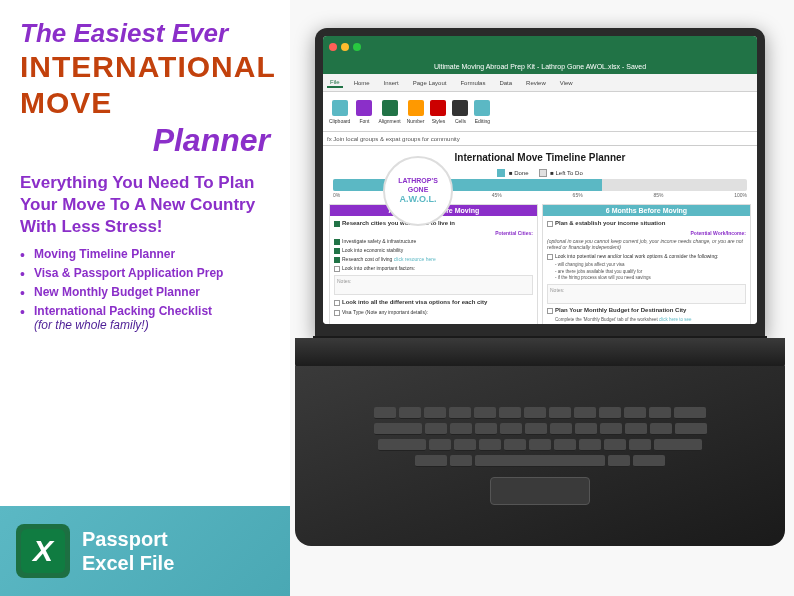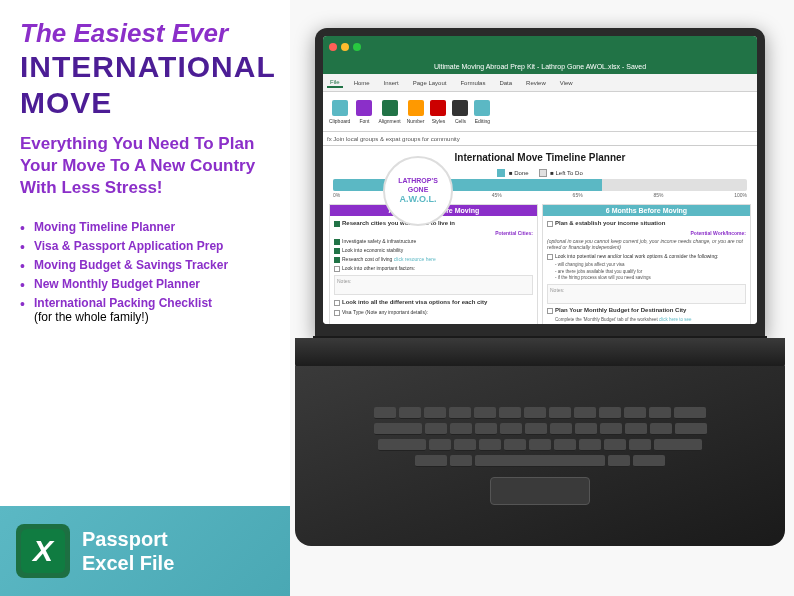--- a/index.html
+++ b/index.html
@@ -37,41 +37,40 @@
       margin-bottom: 0;
     }
     .headline .easiest {
       color: #8b2fc9;
       font-style: italic;
       font-weight: 700;
     }
     .headline .intl-move {
       font-size: 30px;
       font-weight: 900;
-      color: #4c1d95;
+      color: #c2410c;
       text-transform: uppercase;
       display: block;
       letter-spacing: 1px;
     }
     .headline .planner {
       color: #8b2fc9;
       font-style: italic;
       font-size: 32px;
       font-weight: 700;
       display: block;
       text-align: right;
     }
 
     .tagline {
       font-size: 17px;
       font-weight: 700;
       color: #8b2fc9;
       line-height: 1.3;
       margin-top: 12px;
-      margin-bottom: 12px;
     }
 
     .features-list {
       list-style: none;
       margin-top: 9px;
     }
     .features-list li {
       font-size: 12px;
       color: #2d2d2d;
       margin-bottom: 5px;
@@ -84,22 +83,23 @@
       left: 0;
       color: #8b2fc9;
       font-size: 14px;
     }
     .features-list li a, .features-list li span.link {
       color: #8b2fc9;
       font-weight: 600;
       text-decoration: none;
     }
     .features-list li .sub {
-      color: #000000;
+      color: #4c1d95;
       font-weight: 400;
+      font-style: italic;
     }
 
     
     .bottom-bar {
       position: absolute;
       bottom: 0;
       left: 0;
       width: 290px;
       height: 90px;
       background: linear-gradient(135deg, #5bb8c4 0%, #4aa8b4 100%);
@@ -484,28 +484,28 @@
   </style>
 </head>
 <body>
 
 <div class="main-container">
 
   <div class="left-panel">
     <div class="headline">
       <span class="easiest">The Easiest Ever</span><br>
       <span class="intl-move">INTERNATIONAL MOVE</span>
+      <span class="planner">Planner</span>
     </div>
 
     <div class="tagline">Everything You Need To Plan Your Move To A New Country With Less Stress!</div>
 
     <ul class="features-list">
       <li><span class="link">Moving Timeline Planner</span></li>
       <li><span class="link">Visa &amp; Passport Application Prep</span></li>
-      <li><span class="link">Moving Budget &amp; Savings Tracker</span></li>
       <li><span class="link">New Monthly Budget Planner</span></li>
       <li>
         <span class="link">International Packing Checklist</span><br>
         <span class="sub">(for the whole family!)</span>
       </li>
     </ul>
 
     <div class="bottom-bar">
       <div class="excel-icon-wrap">
         <div class="green-bg">

